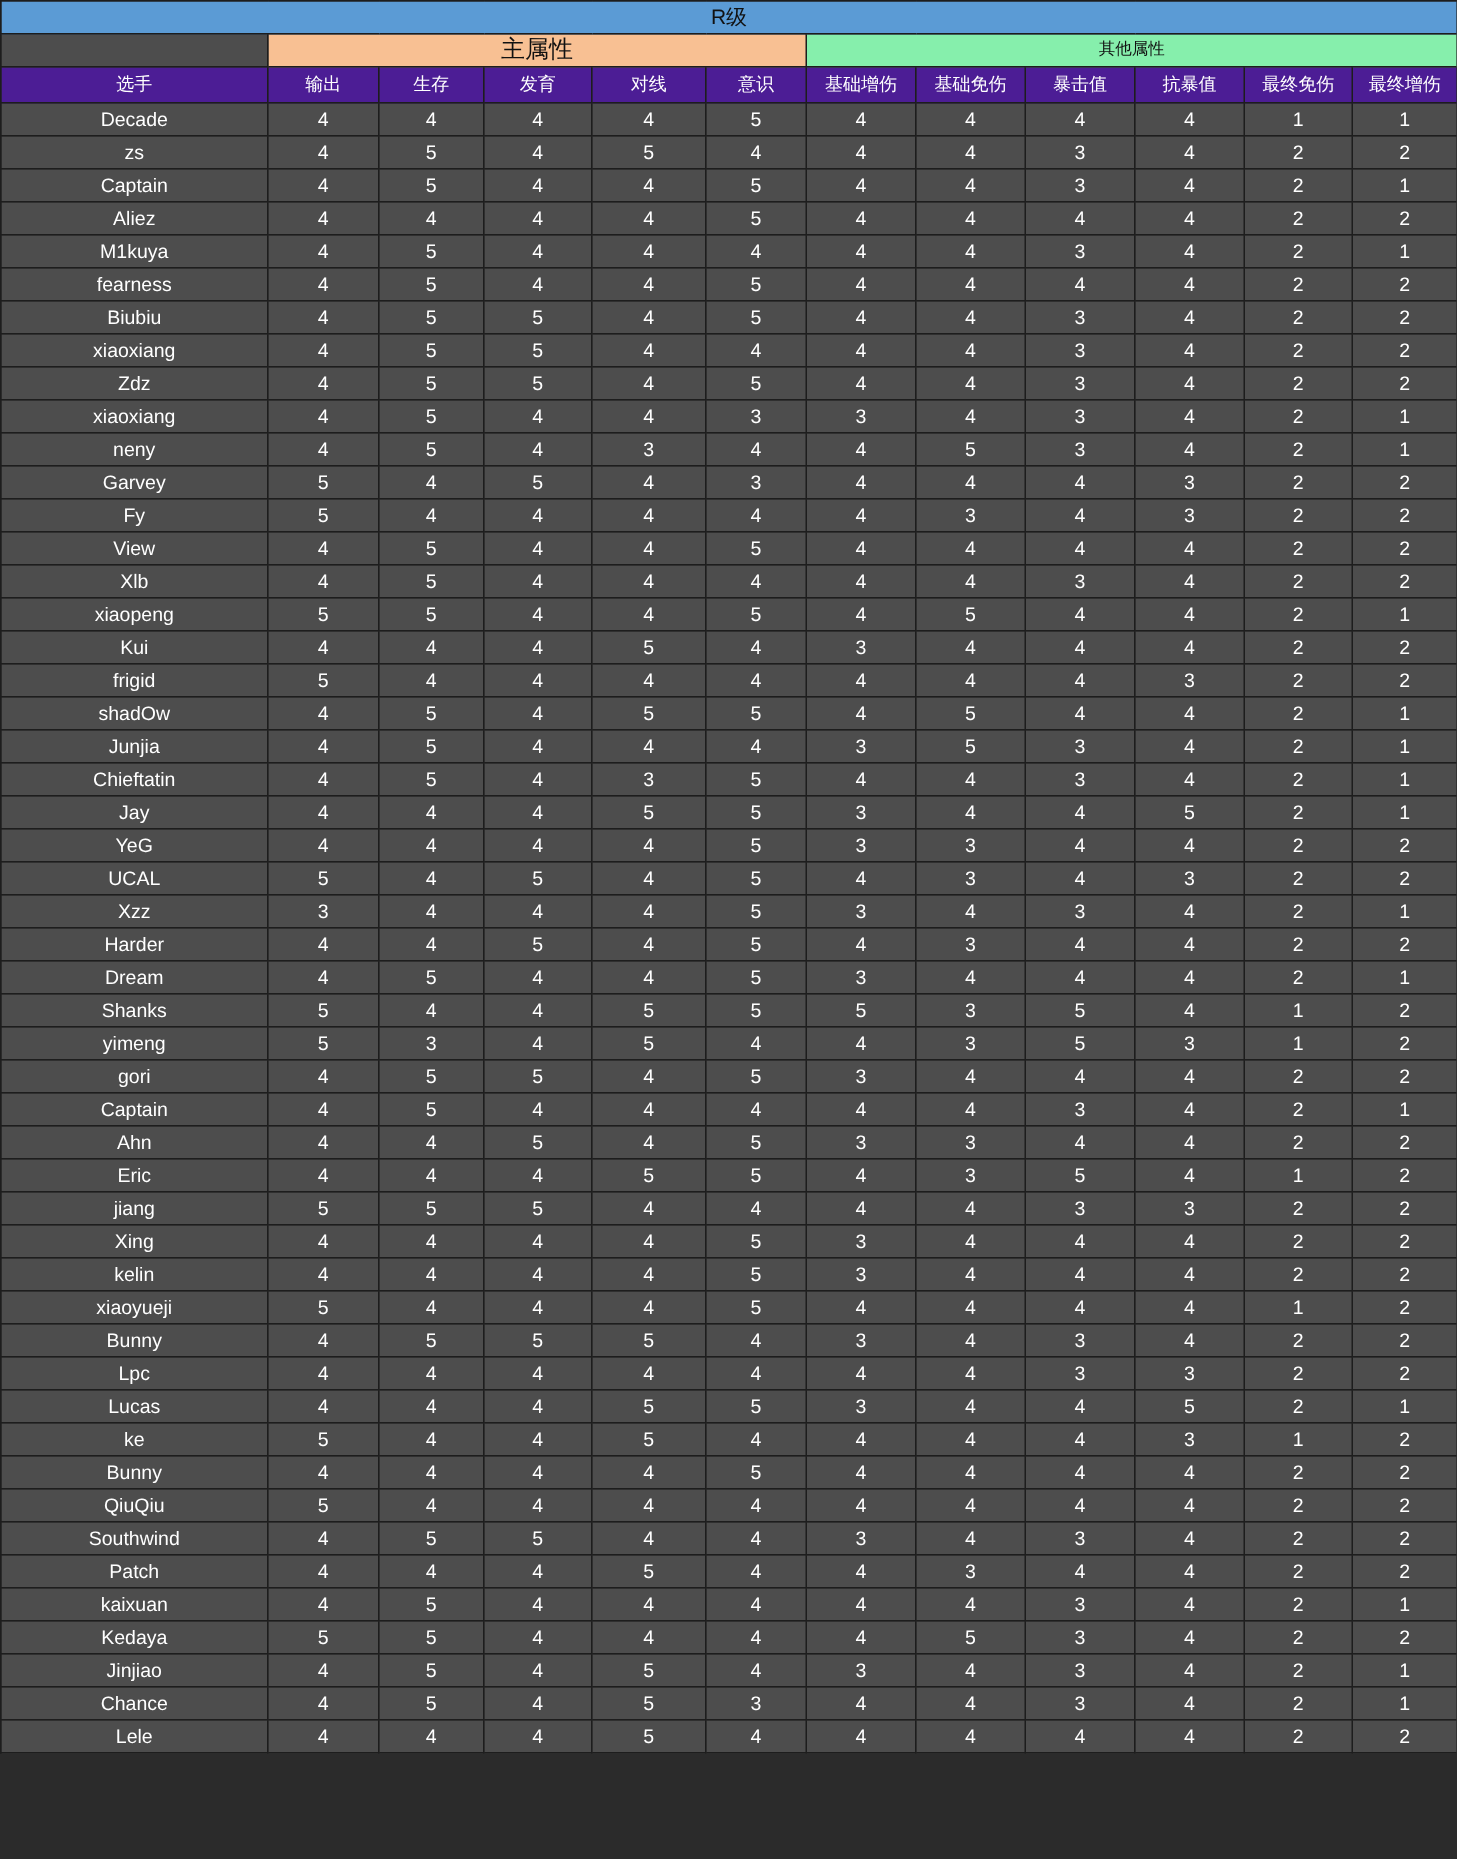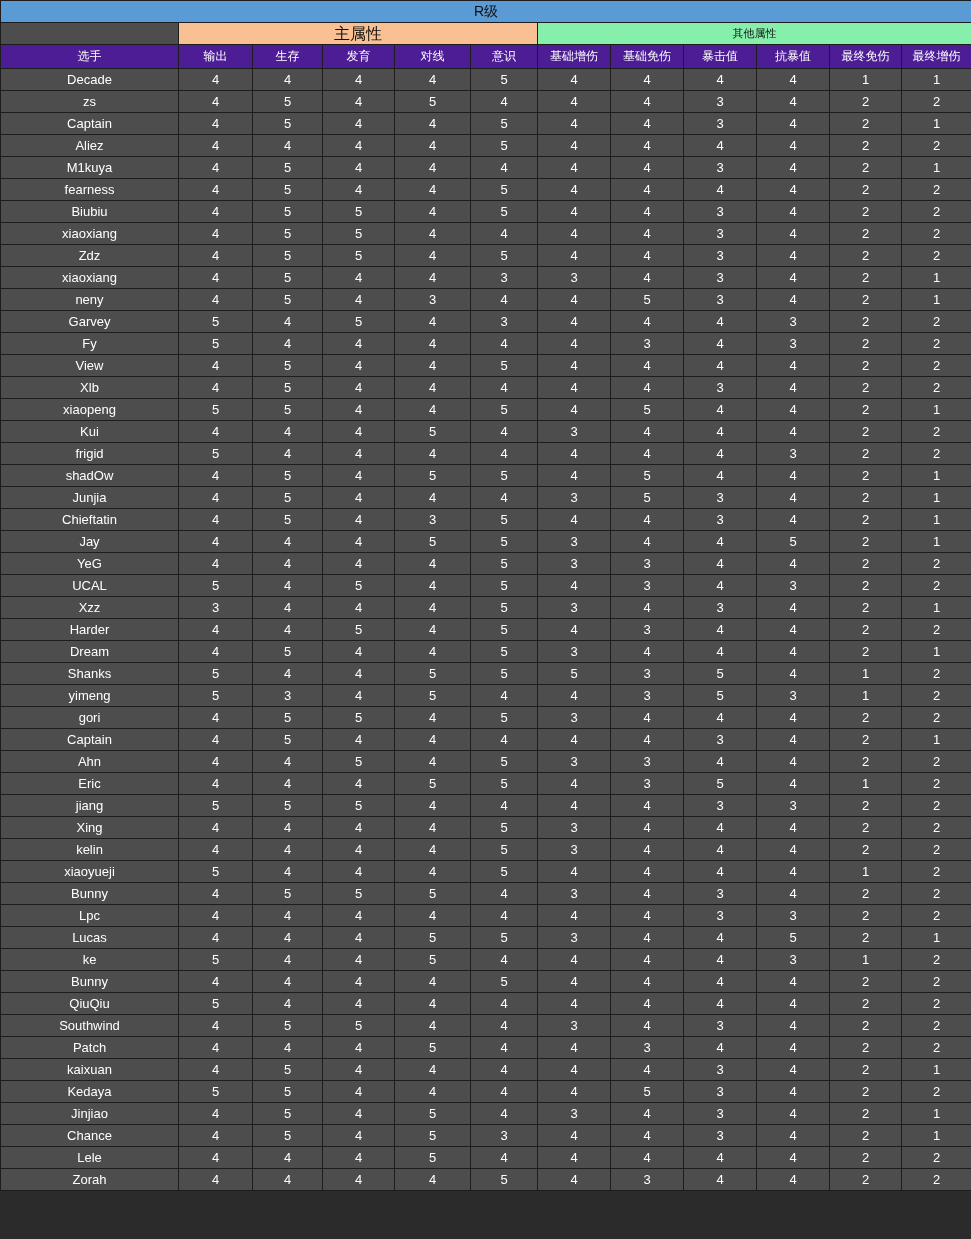--- a/index.html
+++ b/index.html
@@ -828,28 +828,14 @@
         <td>4</td>
         <td>5</td>
         <td>4</td>
         <td>4</td>
         <td>4</td>
         <td>4</td>
         <td>4</td>
         <td>2</td>
         <td>2</td>
       </tr>
-      <tr class="data-row">
-        <td class="player-name">Zorah</td>
-        <td>4</td>
-        <td>4</td>
-        <td>4</td>
-        <td>4</td>
-        <td>5</td>
-        <td>4</td>
-        <td>3</td>
-        <td>4</td>
-        <td>4</td>
-        <td>2</td>
-        <td>2</td>
-      </tr>
     </tbody>
 </table>
 
 </body></html>

